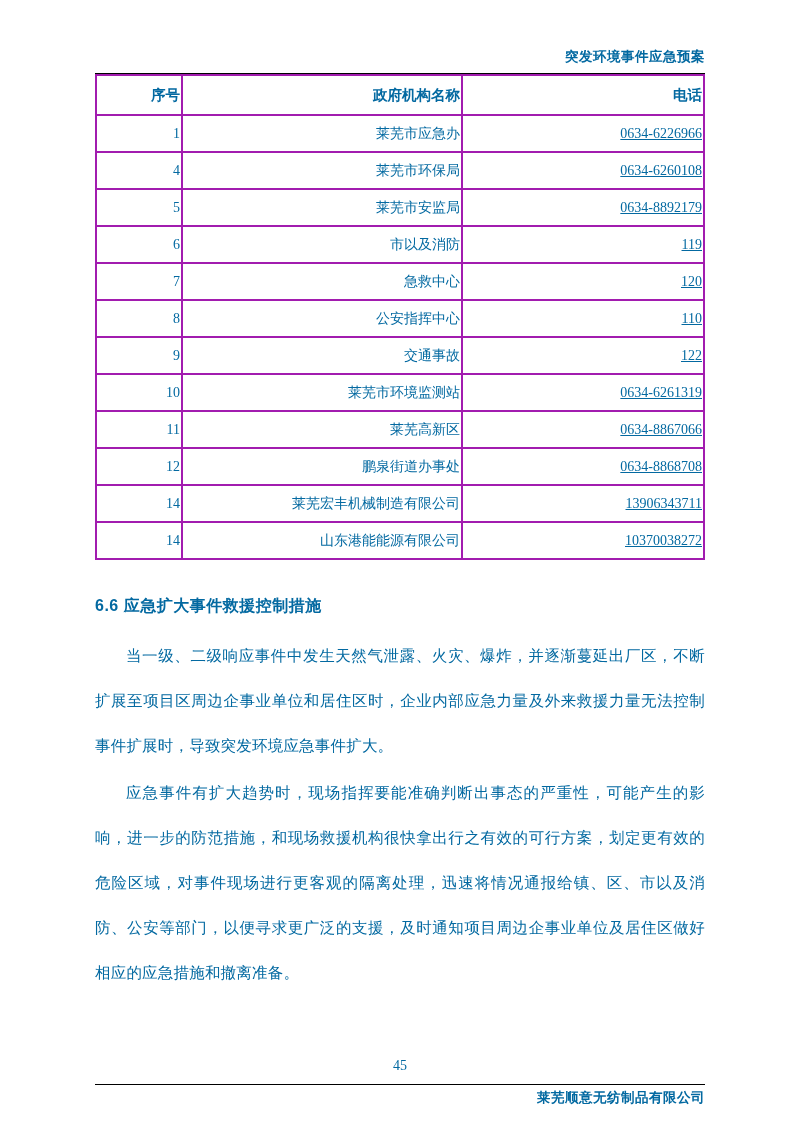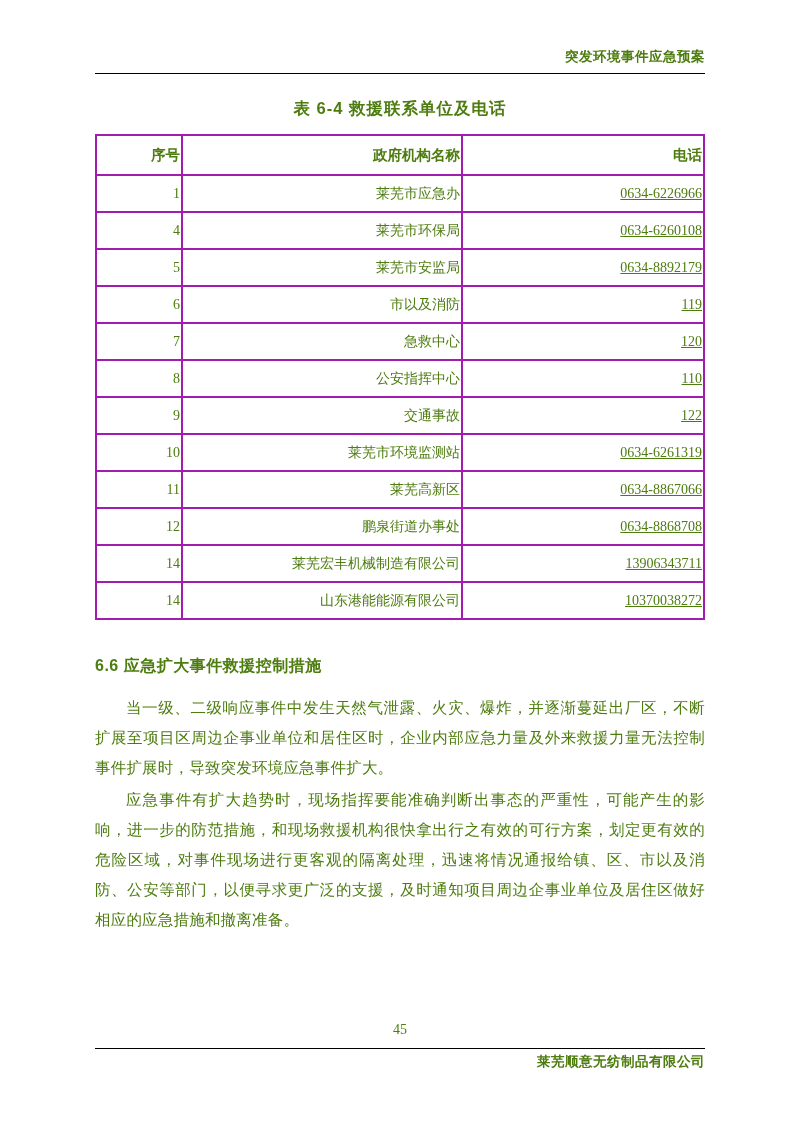--- a/index.html
+++ b/index.html
@@ -7,21 +7,21 @@
     padding: 0;
     background: #c8c8c8;
   }
   .page {
     width: 800px;
     height: 1131px;
     background: #ffffff;
     position: relative;
     box-sizing: border-box;
     font-family: "Liberation Serif", "DejaVu Serif", serif;
-    color: #4d7c0f;
+    color: #0369a1;
     overflow: hidden;
   }
   .page-inner {
     position: absolute;
     left: 95px;
     top: 48px;
     width: 610px;
   }
   .header {
     display: flex;
@@ -82,31 +82,31 @@
   }
   h2.section {
     font-size: 16px;
     font-weight: bold;
     font-family: "Liberation Sans", "DejaVu Sans", sans-serif;
     margin: 36px 0 16px 0;
     letter-spacing: 0.5px;
   }
   p.body {
     font-size: 15.5px;
-    line-height: 30px;
+    line-height: 45px;
     margin: 0 0 2px 0;
     text-indent: 2em;
     text-align: justify;
     font-family: "Liberation Sans", "DejaVu Sans", sans-serif;
     letter-spacing: 0.2px;
   }
   .footer {
     position: absolute;
     left: 95px;
-    top: 1048px;
+    top: 1084px;
     width: 610px;
   }
   .footer-rule {
     border-bottom: 1.6px solid #000;
     width: 100%;
   }
   .footer-row {
     position: relative;
     height: 22px;
     font-size: 13.5px;
@@ -134,21 +134,20 @@
 <body>
 
 <div class="page">
   <div class="page-inner">
 
     <div class="header">
       <span>突发环境事件应急预案</span>
     </div>
     <div class="header-rule"></div>
 
-    <div class="table-title">表 6-4  救援联系单位及电话</div>
 
     <table class="contact">
       <colgroup>
         <col class="c-no">
         <col class="c-org">
         <col class="c-tel">
       </colgroup>
       <thead>
         <tr>
           <th>序号</th>

